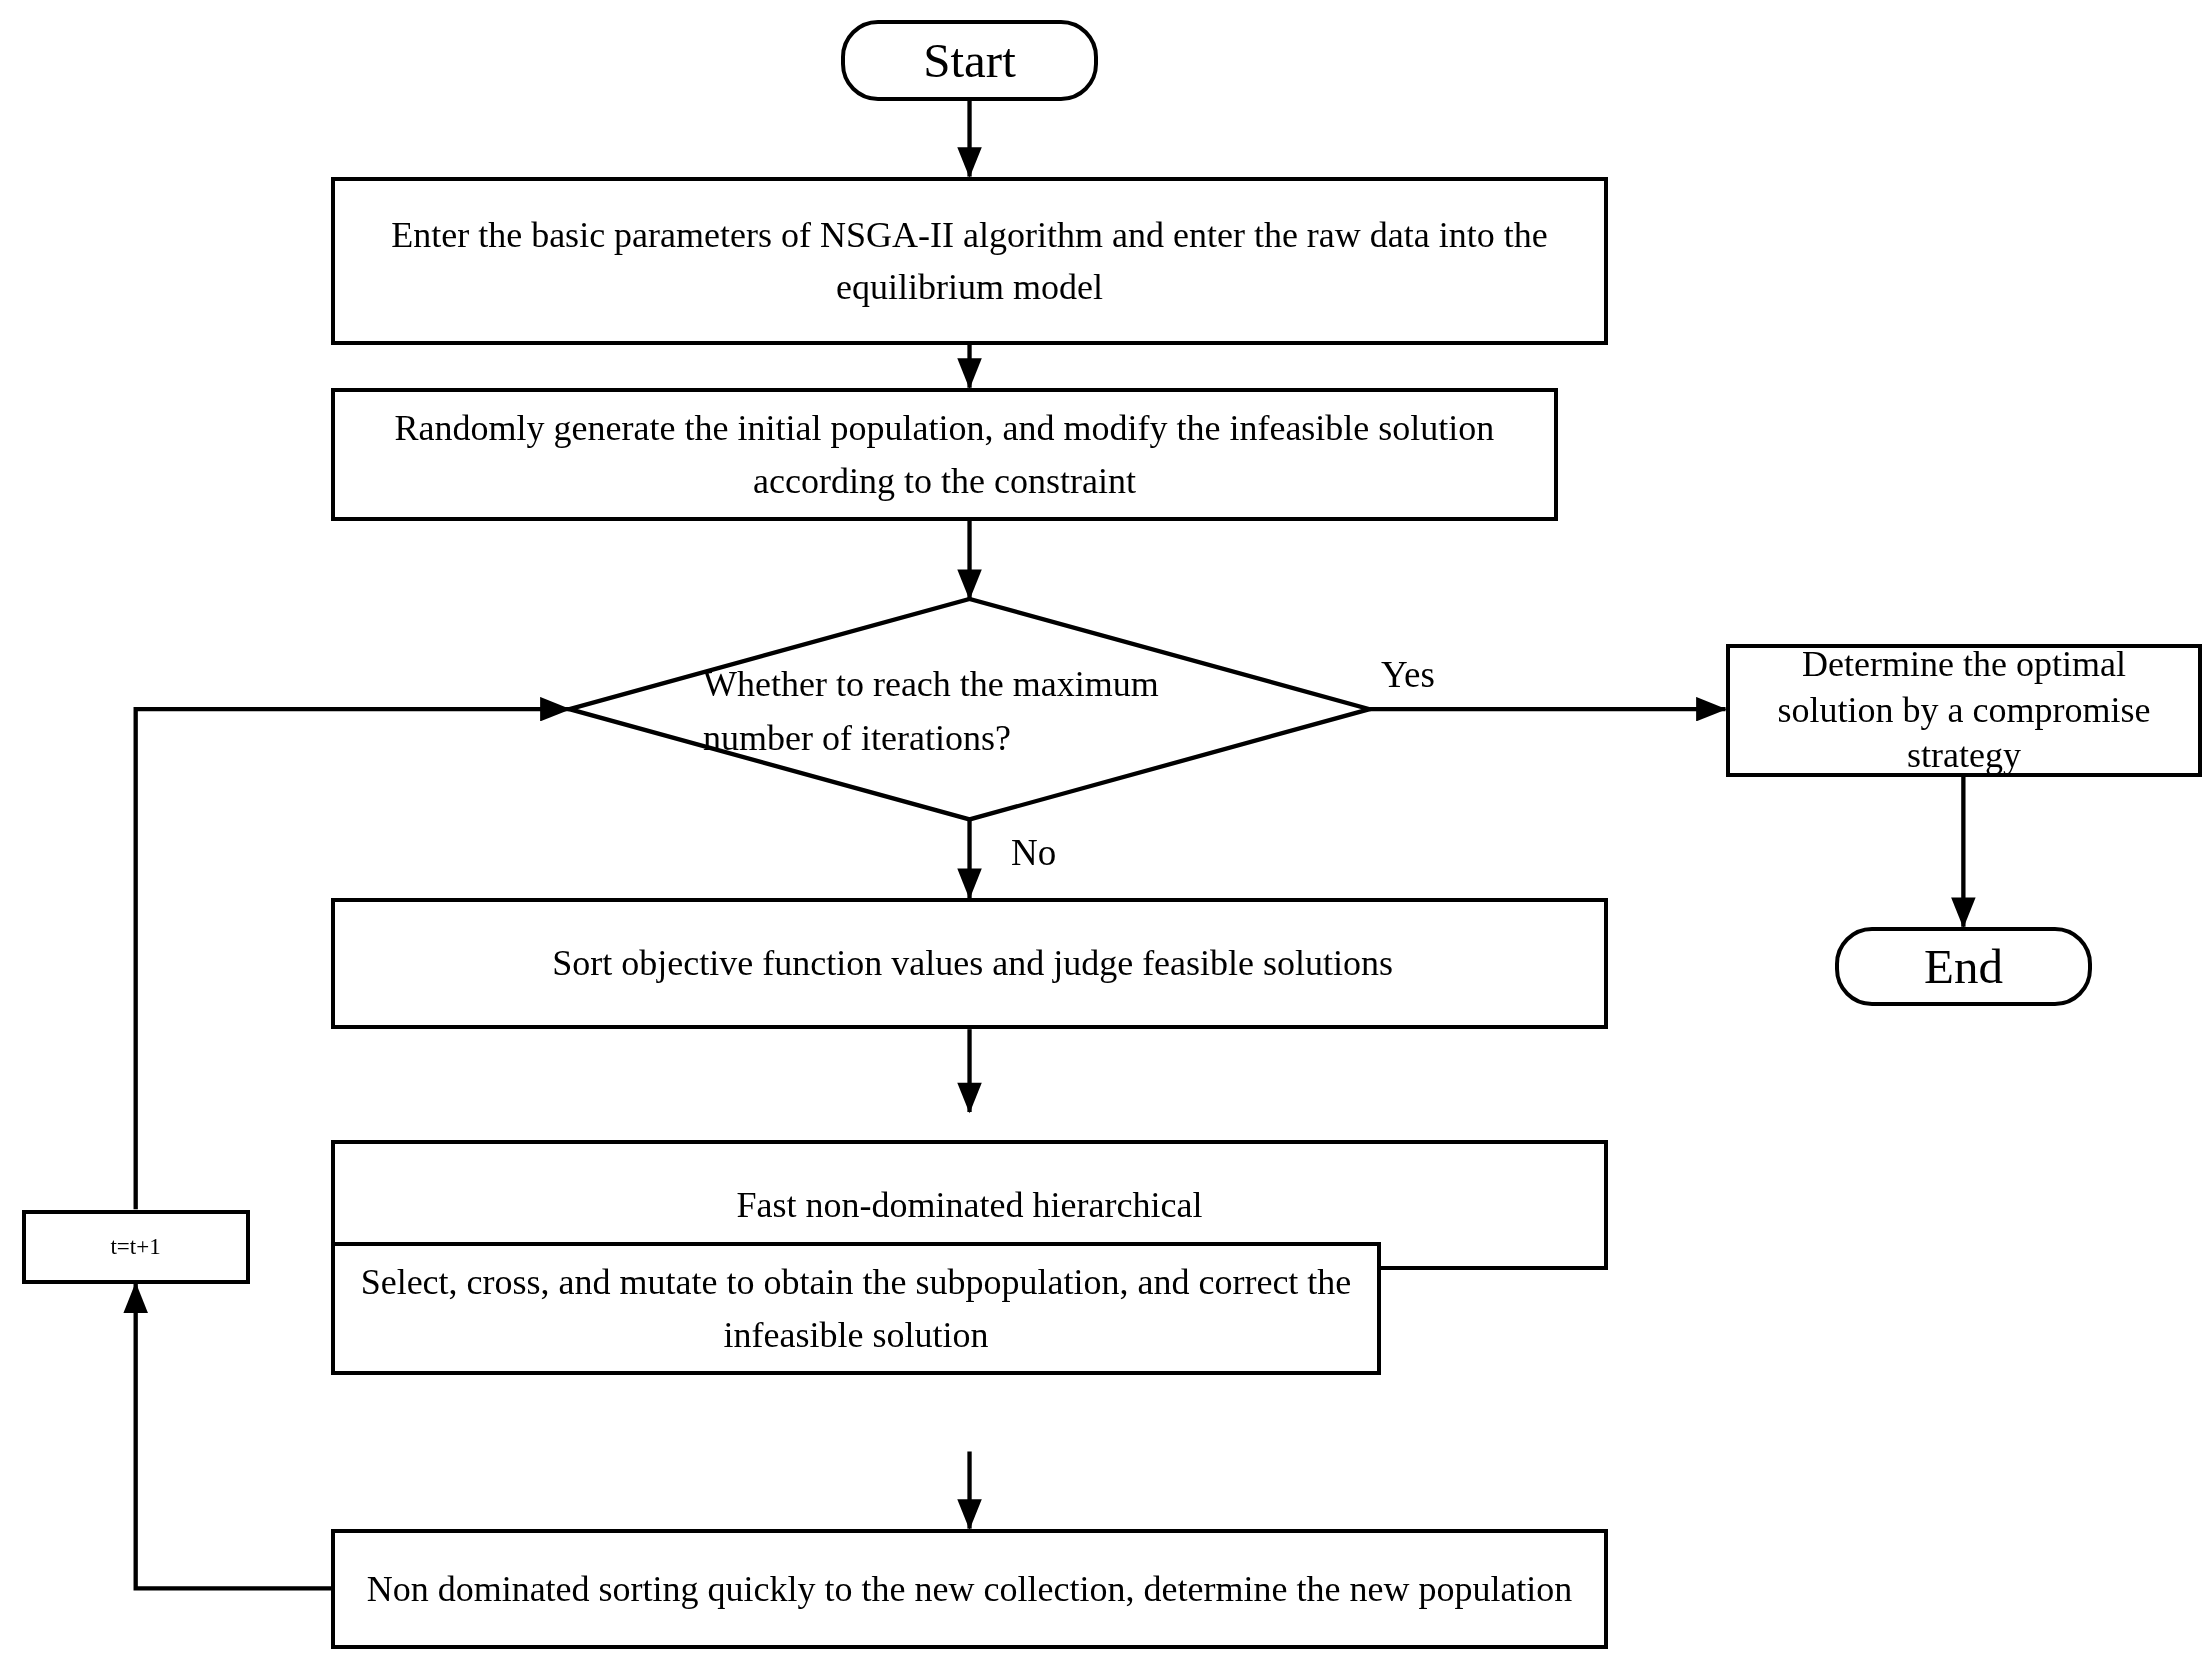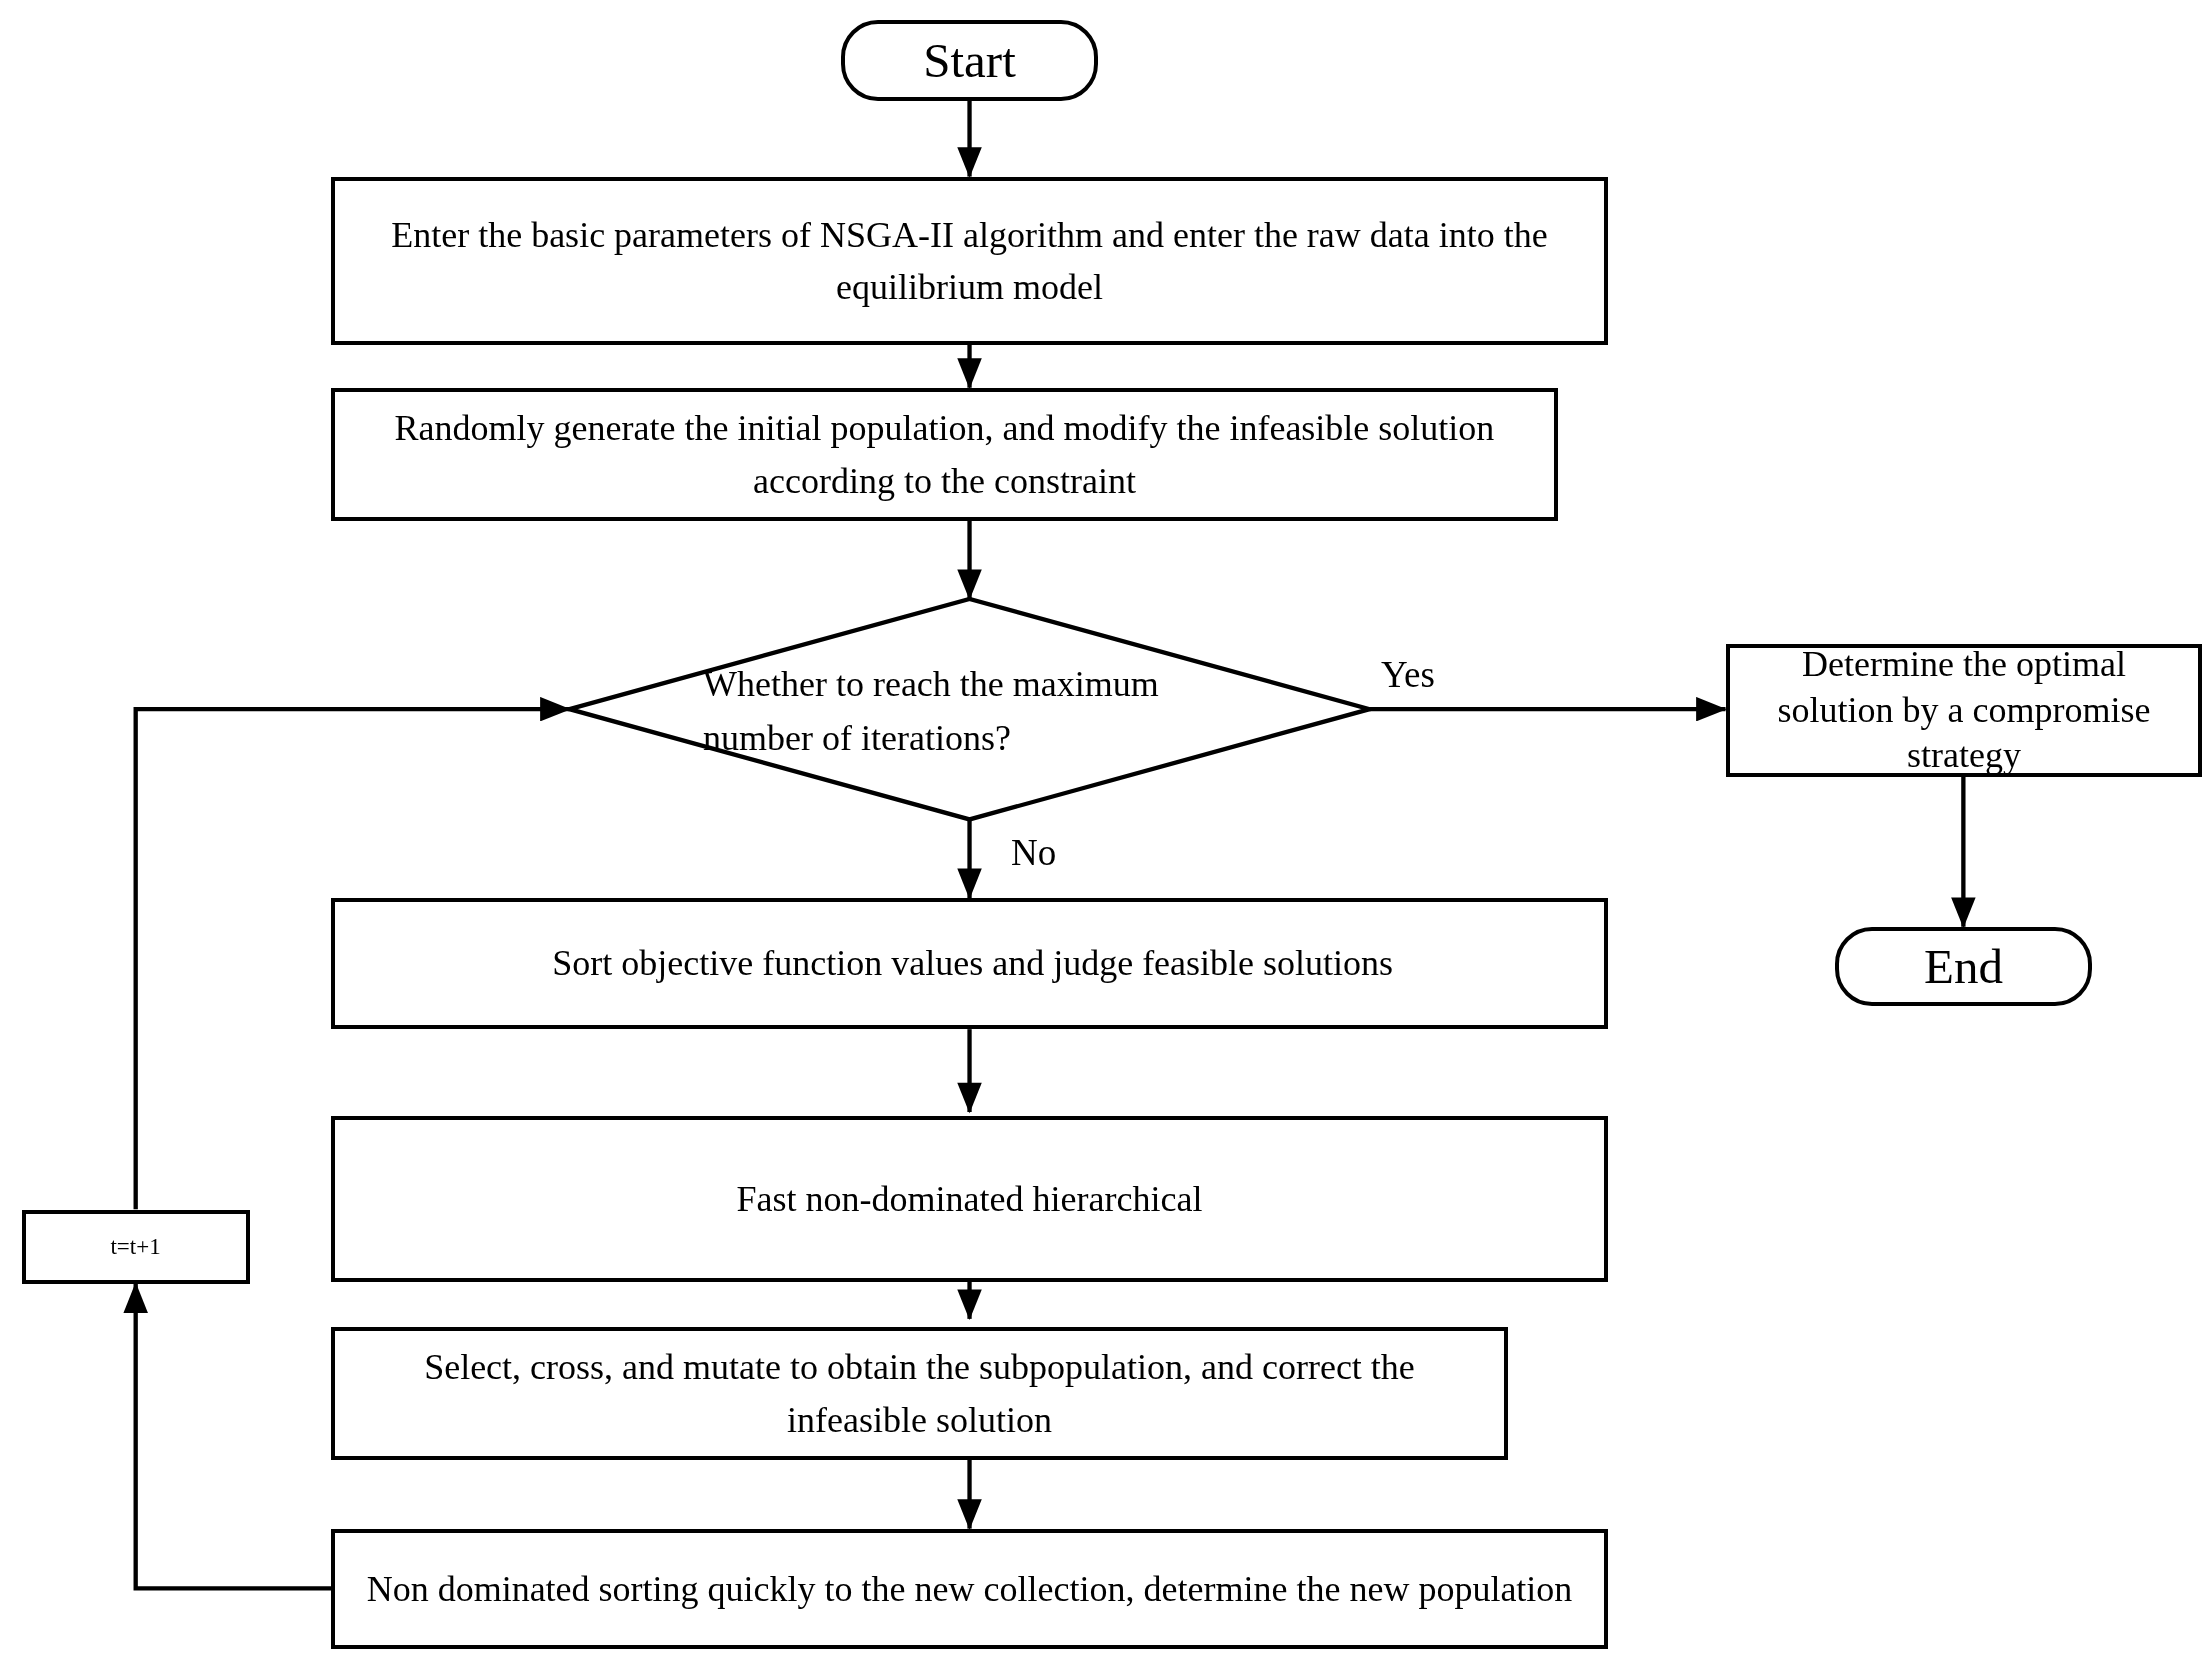--- a/index.html
+++ b/index.html
@@ -89,23 +89,23 @@
   <div class="node" style="left:331px; top:388px; width:1227px; height:133px;">Randomly generate the initial population, and modify the infeasible solution according to the constraint</div>
 
   <div class="floating-label" style="left:703px; top:631px; width:533px; height:159px;">Whether to reach the maximum number of iterations?</div>
 
   <div class="node compact" style="left:1726px; top:644px; width:476px; height:133px;">Determine the optimal solution by a compromise strategy</div>
 
   <div class="node terminal" style="left:1835px; top:927px; width:257px; height:79px;">End</div>
 
   <div class="node" style="left:331px; top:898px; width:1277px; height:131px;padding-left:28px;">Sort objective function values and judge feasible solutions</div>
 
-  <div class="node" style="left:331px; top:1116px; width:1277px; height:166px;">Fast non-dominated hierarchical</div>
+  <div class="node" style="left:331px; top:1140px; width:1277px; height:130px;">Fast non-dominated hierarchical</div>
 
-  <div class="node" style="left:331px; top:1327px; width:1177px; height:133px;">Select, cross, and mutate to obtain the subpopulation, and correct the infeasible solution</div>
+  <div class="node" style="left:331px; top:1242px; width:1050px; height:133px;">Select, cross, and mutate to obtain the subpopulation, and correct the infeasible solution</div>
 
   <div class="node" style="left:331px; top:1529px; width:1277px; height:120px;">Non dominated sorting quickly to the new collection, determine the new population</div>
 
   <div class="node" style="left:21.6px; top:1210px; width:228px; height:74px; font-size:23px;">t=t+1</div>
 
   <div class="edge-label" style="left:1381px; top:656px;">Yes</div>
 
   <div class="edge-label" style="left:1011px; top:834px;">No</div>
 
 </div>

